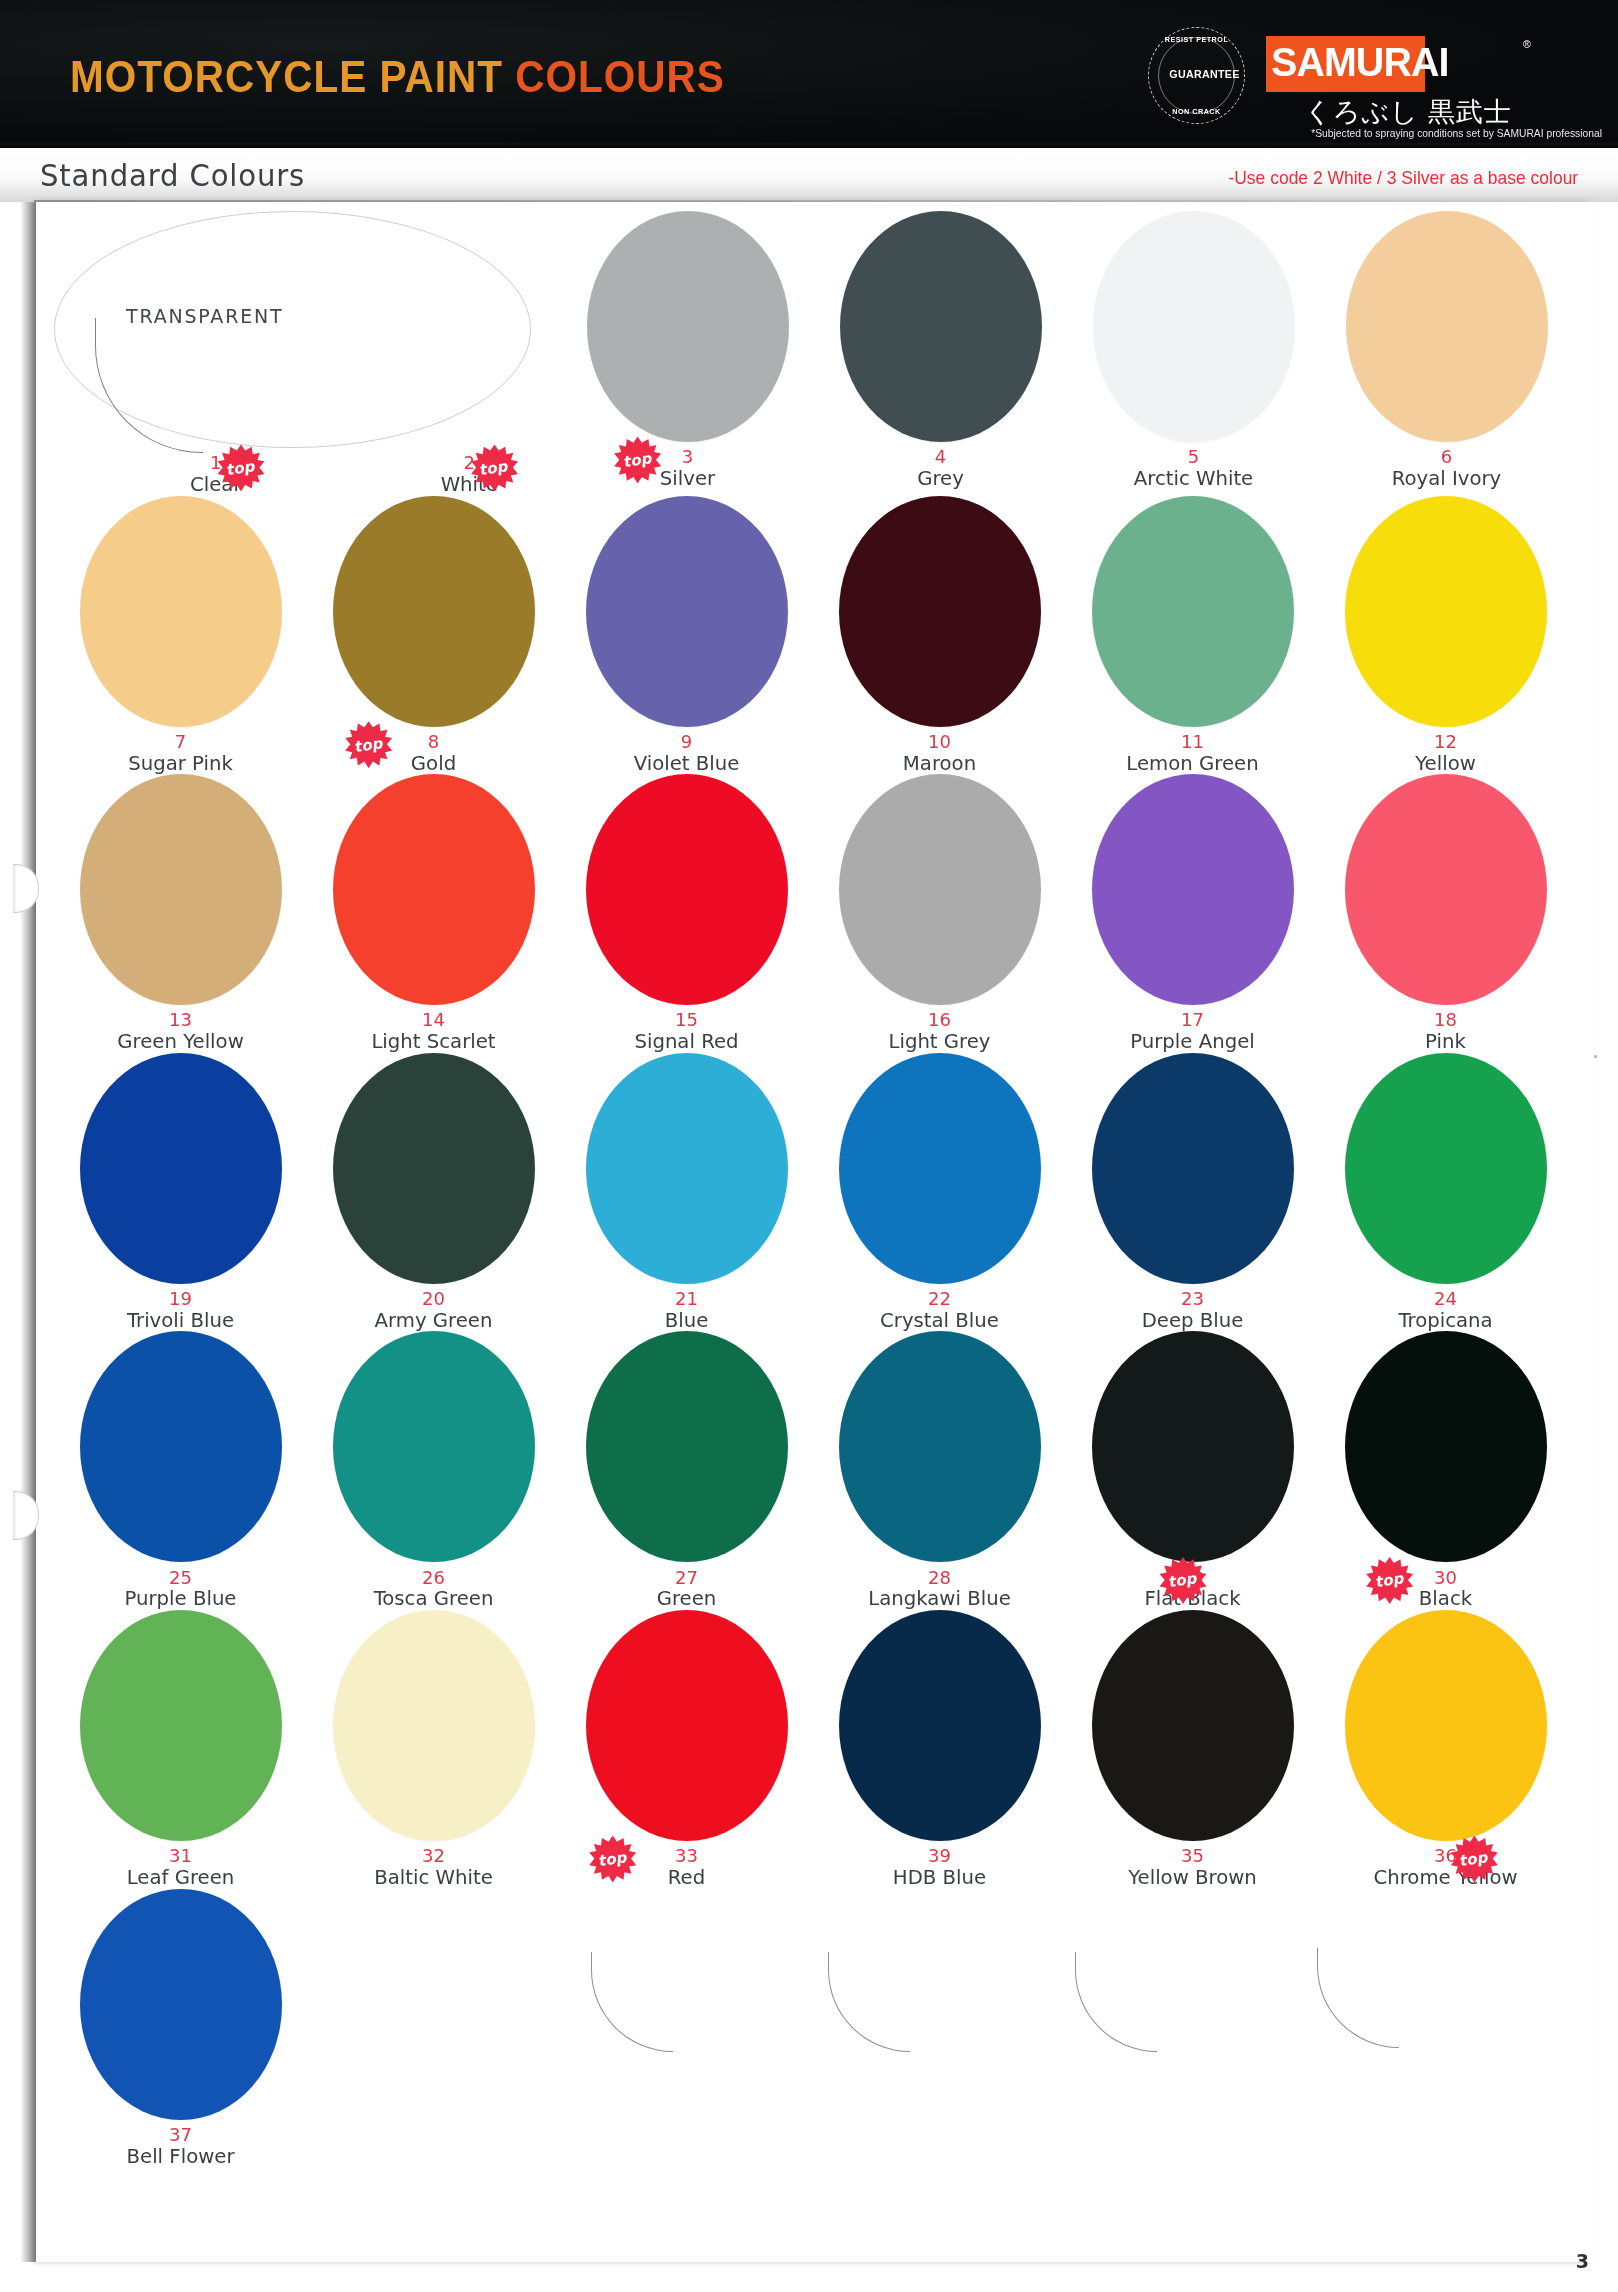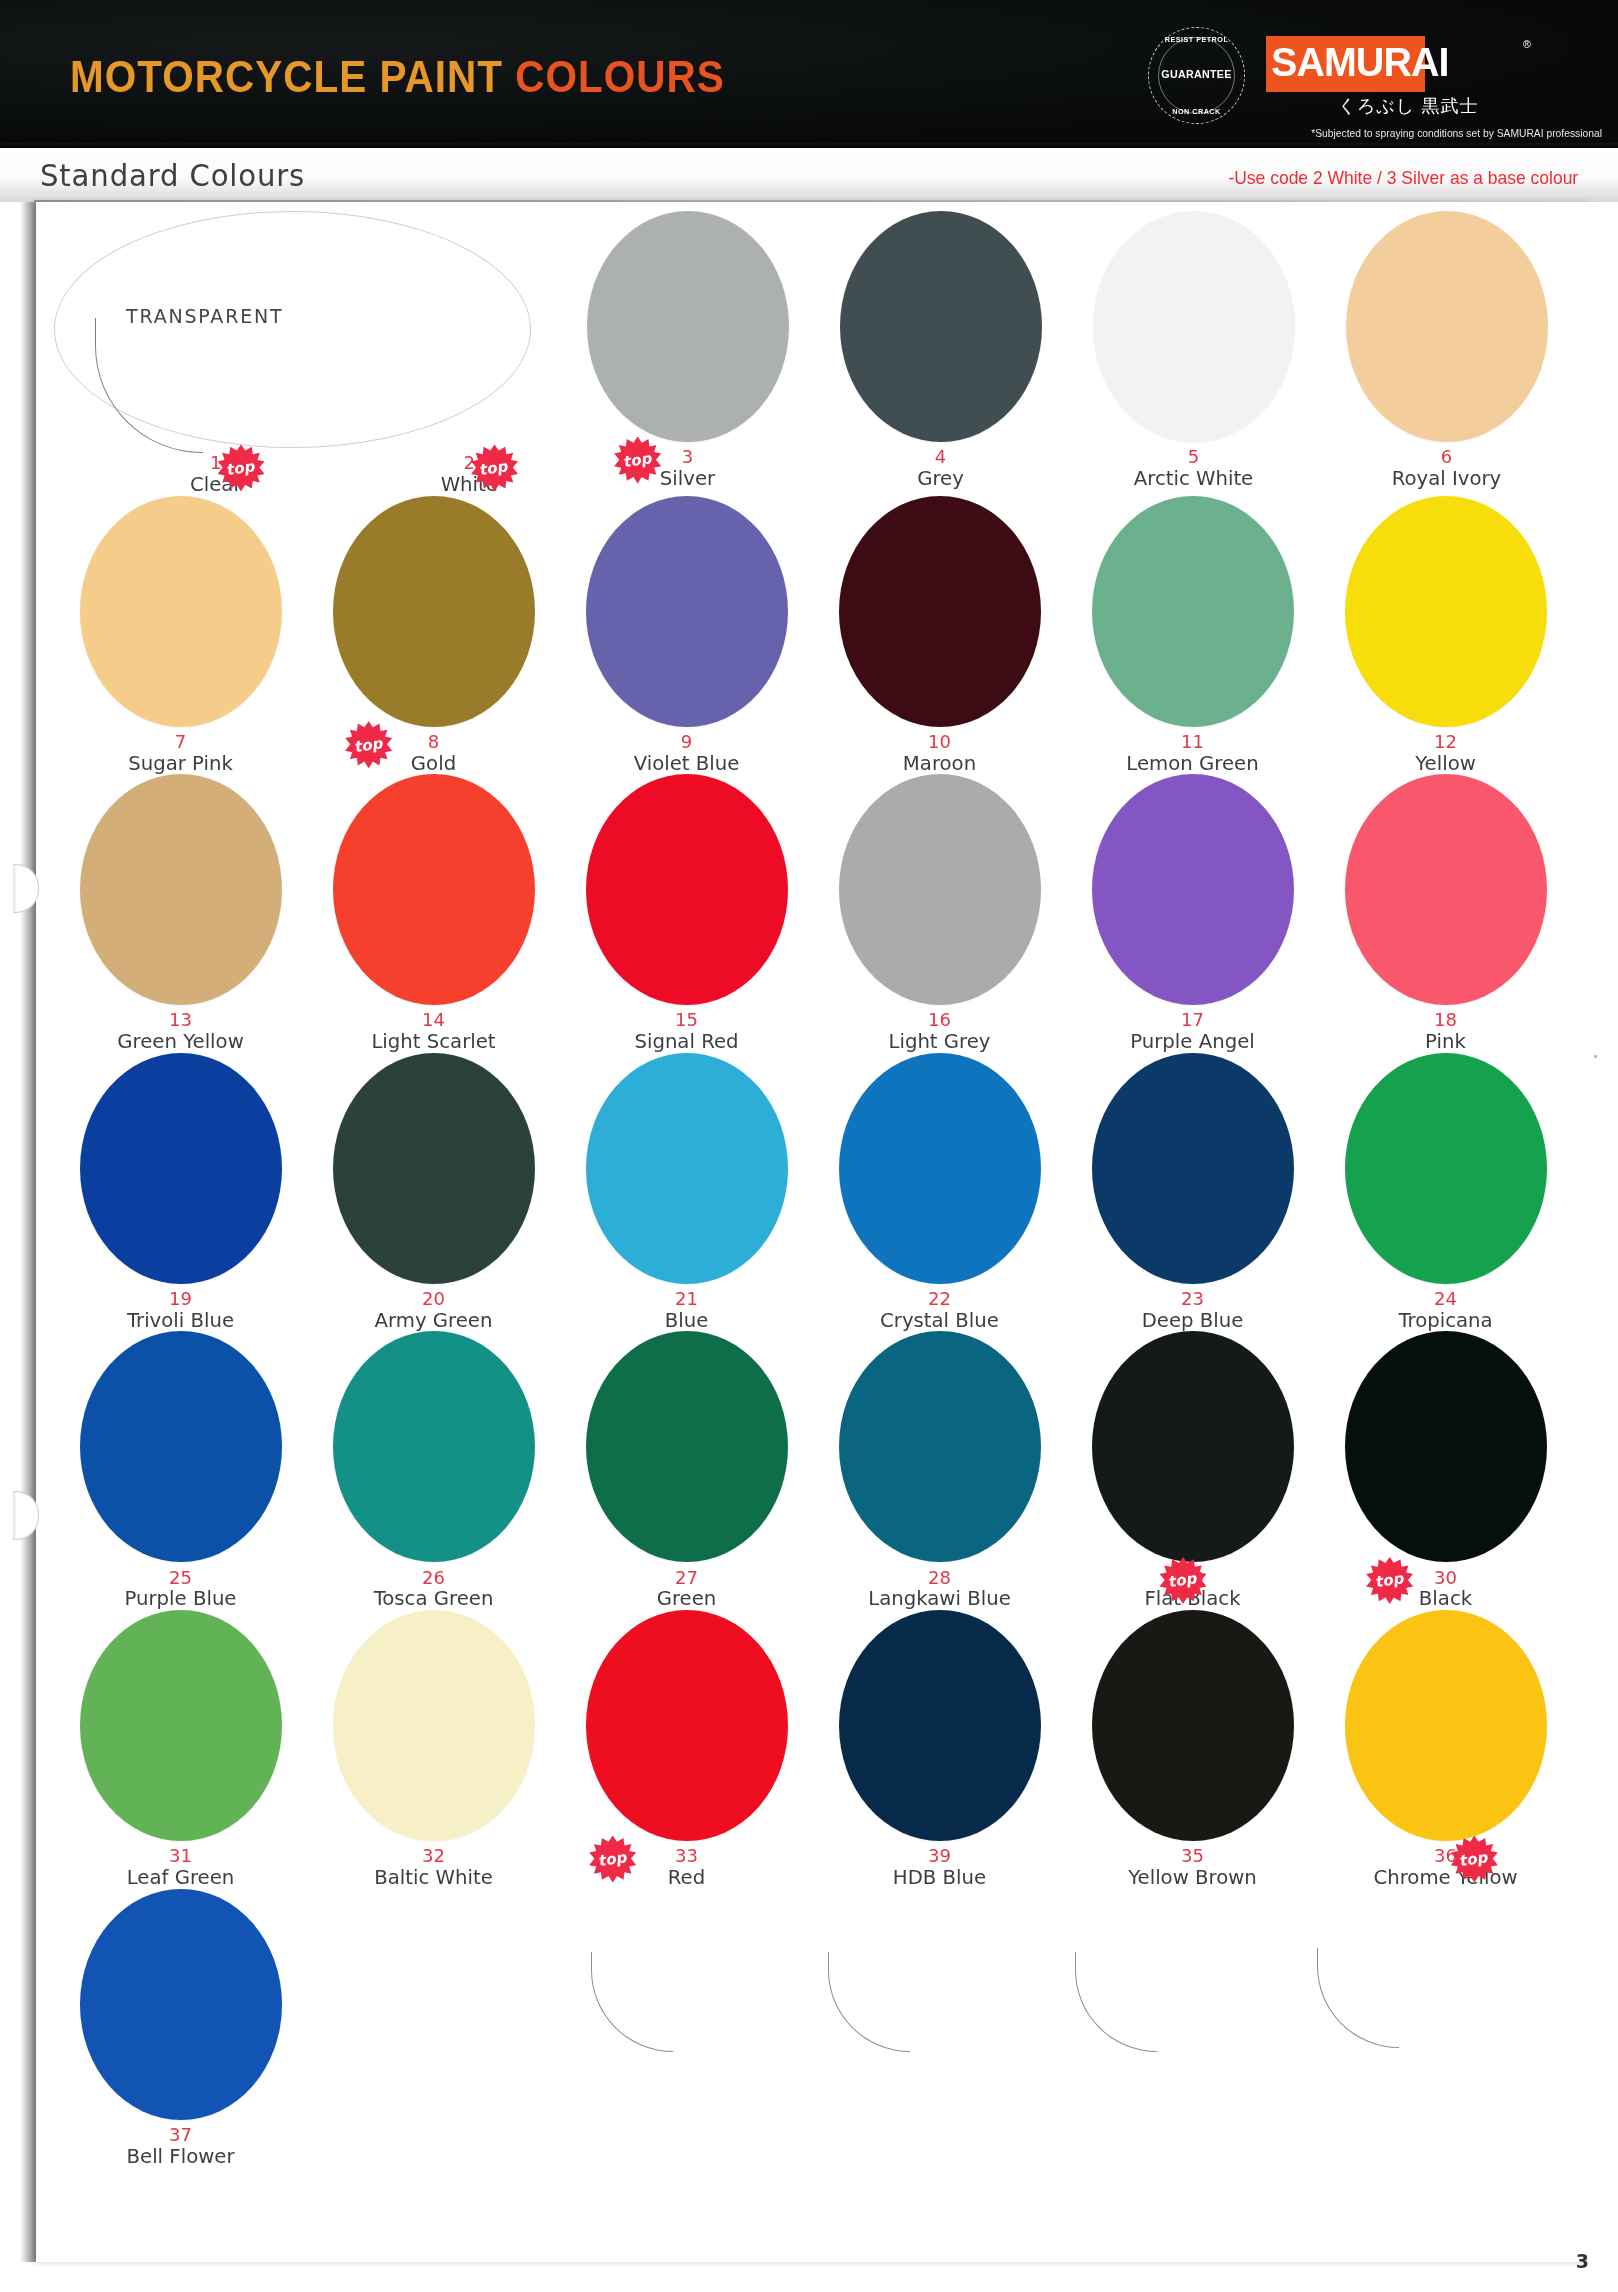--- a/index.html
+++ b/index.html
@@ -48,42 +48,42 @@
     border:0.9px solid rgba(255,255,255,0.45);
   }
   .stamp .txt-top,.stamp .txt-bot{
     position:absolute;left:0;width:100%;text-align:center;
     color:#fff;font-size:7.2px;letter-spacing:0.5px;font-weight:bold;
   }
   .stamp .txt-top{top:8px;}
   .stamp .txt-bot{bottom:8px;}
   .stamp .txt-mid{
     position:absolute;left:0;width:100%;top:41px;text-align:center;
-    color:#fff;font-size:10.7px;font-weight:bold;letter-spacing:0.3px;
+    color:#fff;font-size:10.7px;font-weight:bold;letter-spacing:0.3px;padding-left:8px;
   }
 
   
   .logo{
     position:absolute;left:1266px;top:36px;width:278px;height:56px;
   }
   .logo .orangebox{
     position:absolute;left:0;top:0;width:159px;height:56px;background:#f0541e;
   }
   .logo .word{
     position:absolute;left:5.4px;top:2.7px;
     font-family:"Liberation Sans", sans-serif;
     font-weight:bold;font-size:41px;color:#ffffff;letter-spacing:-0.9px;
     white-space:nowrap;transform:scaleX(0.96);transform-origin:left top;
   }
   .logo .reg{
     position:absolute;left:257px;top:1.8px;color:#fff;font-size:10.7px;
   }
   .logo-sub{
     position:absolute;left:1296px;top:94px;width:224px;text-align:center;
-    color:#ffffff;font-size:18px;letter-spacing:0.9px;white-space:nowrap;
+    color:#ffffff;font-size:27px;letter-spacing:0.9px;white-space:nowrap;
     font-family:"DejaVu Sans", sans-serif;
   }
   .banner-note{
     position:absolute;left:1100px;top:128px;width:502px;text-align:right;
     color:#e8e8e8;font-size:10.3px;white-space:nowrap;
   }
 
   
   .subhead{
     position:absolute;left:0;top:148px;width:1618px;height:54px;

